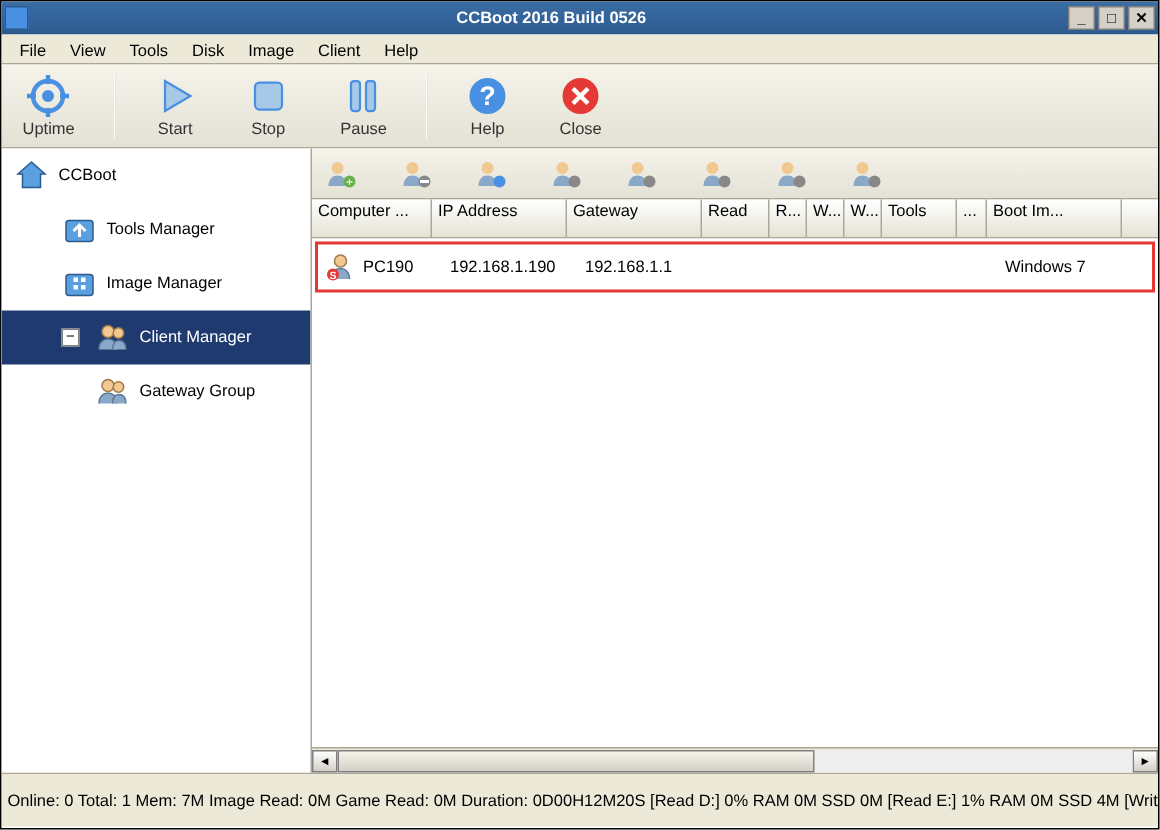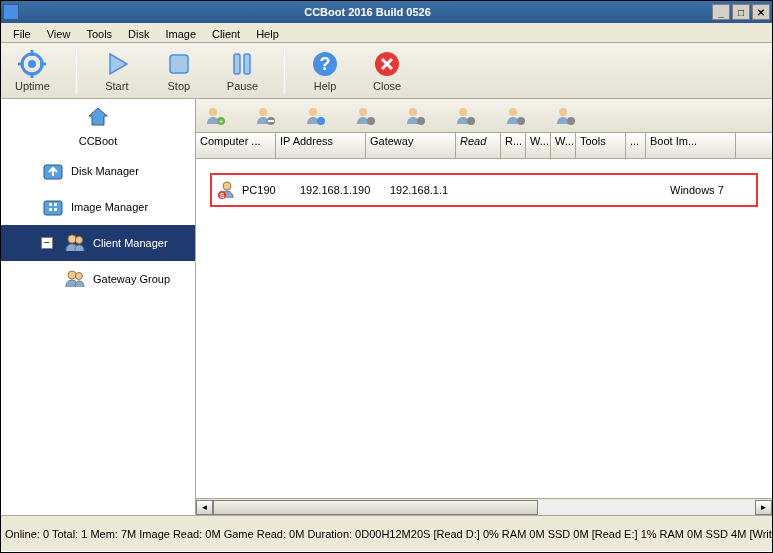--- a/index.html
+++ b/index.html
@@ -23,45 +23,45 @@
   .tb-btn { display: flex; flex-direction: column; align-items: center; gap: 2px; cursor: pointer; padding: 2px 8px; }
   .tb-icon { width: 28px; height: 28px; display: flex; align-items: center; justify-content: center; }
   .tb-label { font-size: 11px; color: #333; }
   
   
   .body-split { display: flex; height: 416px; }
   
   
   .nav-panel { width: 207px; background: #fff; border-right: 1px solid #aca899; overflow: auto; }
   .tree-item { display: flex; align-items: center; padding: 6px 8px; font-size: 11px; cursor: pointer; gap: 6px; }
-  .tree-item.root { padding-left: 8px; flex-direction: column; }
+  .tree-item.root { padding-left: 8px; }
   .tree-item.child { padding-left: 40px; }
   .tree-item.grandchild { padding-left: 62px; }
   .tree-item.selected { background: #1e3a6e; color: #fff; }
   .tree-icon { width: 24px; height: 24px; display: flex; align-items: center; justify-content: center; flex-shrink: 0; }
   .tree-collapse { width: 12px; height: 12px; border: 1px solid #808080; background: #fff; color: #000; display: flex; align-items: center; justify-content: center; font-size: 10px; line-height: 1; margin-right: 4px; flex-shrink: 0; }
   
   
   .client-panel { flex: 1; display: flex; flex-direction: column; background: #ece9d8; }
   .client-toolbar { height: 34px; background: linear-gradient(#f5f3ea, #e4e2d5); border-bottom: 1px solid #aca899; display: flex; align-items: center; padding: 0 6px; gap: 24px; }
   .ct-icon { width: 26px; height: 26px; cursor: pointer; display: flex; align-items: center; justify-content: center; }
   
   .grid-header { display: flex; background: linear-gradient(#fff, #e4e2d5); border-bottom: 1px solid #aca899; font-size: 11px; height: 26px; }
   .grid-header .col { border-right: 1px solid #aca899; padding: 2px 4px; overflow: hidden; white-space: nowrap; }
   
   .grid-body { flex: 1; background: #fff; overflow: auto; position: relative; }
   .grid-row { display: flex; font-size: 11px; padding: 4px 0; align-items: center; }
-  .grid-row.highlighted { border: 2px solid #e53935; margin: 14px; padding: 4px 0; }
+  .grid-row.highlighted { border: 2px solid #e53935; margin: 2px; padding: 4px 0; }
   .grid-row .cell { padding: 2px 4px; overflow: hidden; white-space: nowrap; }
   .row-icon { width: 22px; height: 22px; display: flex; align-items: center; justify-content: center; margin-left: 4px; }
   
   .col-computer { width: 80px; }
   .col-ip { width: 90px; }
   .col-gateway { width: 90px; }
-  .col-read { width: 45px; font-style: italic; }
+  .col-read { width: 45px; }
   .col-r { width: 25px; }
   .col-w { width: 25px; }
   .col-w2 { width: 25px; }
   .col-uptime { width: 50px; }
   .col-dots { width: 20px; }
   .col-boot { width: 90px; }
   
   .hscroll { height: 17px; background: #ece9d8; border-top: 1px solid #aca899; display: flex; align-items: center; }
   .hscroll .sb-btn { width: 17px; height: 15px; background: linear-gradient(#fff,#d4d0c8); border: 1px solid #808080; display: flex; align-items: center; justify-content: center; font-size: 8px; cursor: pointer; }
   .hscroll .track { flex: 1; height: 15px; background: #eee; position: relative; }
@@ -178,21 +178,21 @@
       </div>
       <span>CCBoot</span>
     </div>
     <div class="tree-item child">
       <div class="tree-icon">
         <svg width="24" height="24" viewBox="0 0 24 24">
             <rect x="3" y="6" width="18" height="14" rx="2" fill="#5aa0e0" stroke="#2d5a8e"></rect>
             <path d="M8 13 L12 9 L16 13 M12 9 L12 17" stroke="#fff" stroke-width="2" fill="none"></path>
           </svg>
       </div>
-      <span>Disk Manager</span>
+      <span>Tools Manager</span>
     </div>
     <div class="tree-item child">
       <div class="tree-icon">
         <svg width="24" height="24" viewBox="0 0 24 24">
             <rect x="3" y="6" width="18" height="14" rx="2" fill="#5aa0e0" stroke="#2d5a8e"></rect>
             <rect x="8" y="8" width="3" height="3" fill="#fff"></rect>
             <rect x="13" y="8" width="3" height="3" fill="#fff"></rect>
             <rect x="8" y="13" width="3" height="3" fill="#fff"></rect>
             <rect x="13" y="13" width="3" height="3" fill="#fff"></rect>
           </svg>

